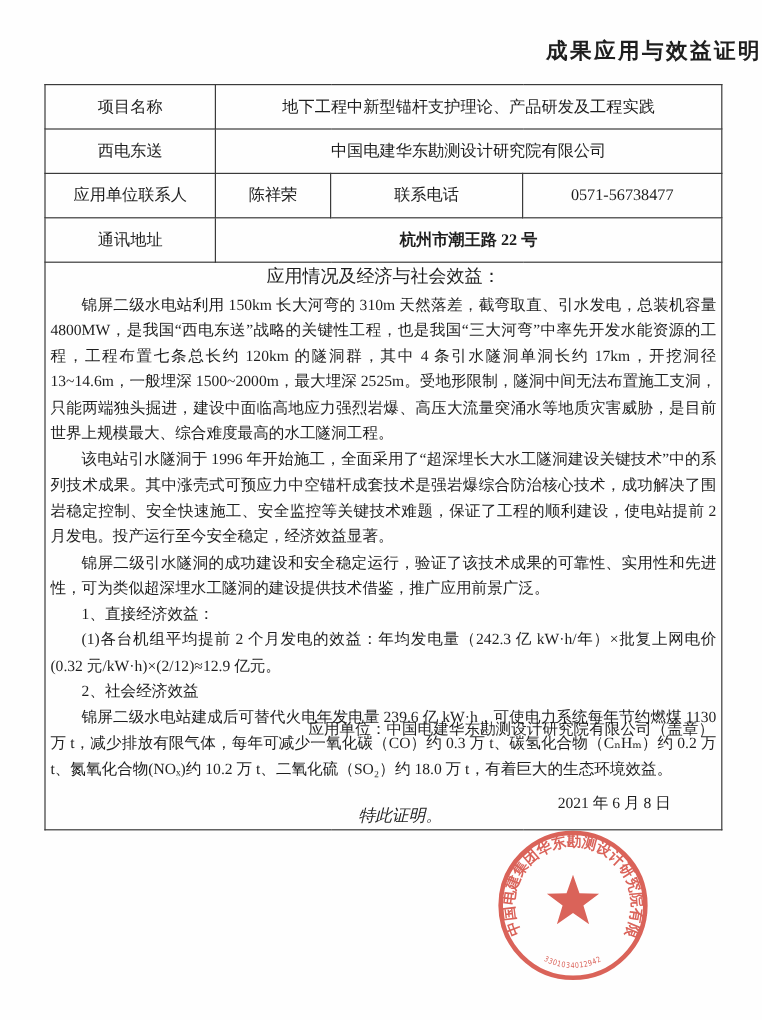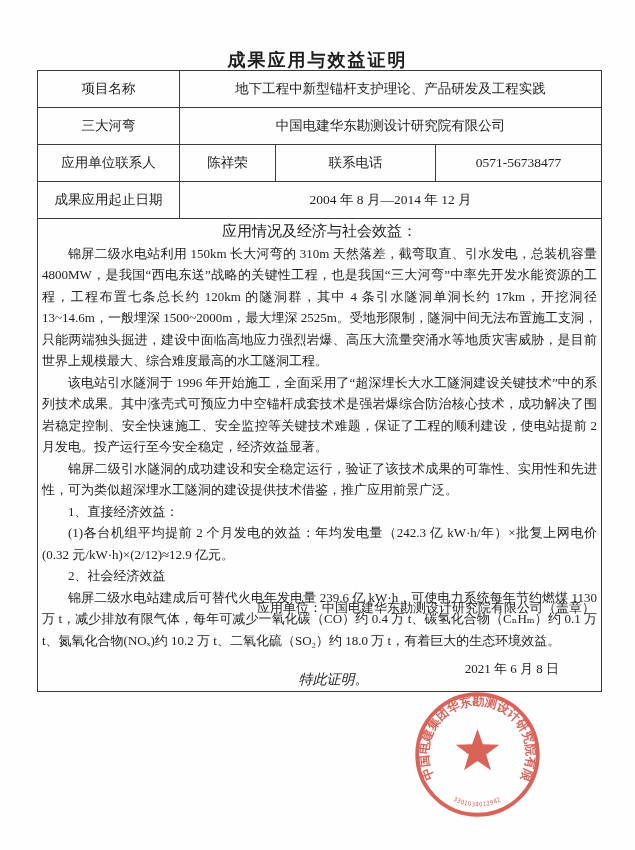--- a/index.html
+++ b/index.html
@@ -7,24 +7,24 @@
     position: relative;
     width: 635px;
     height: 850px;
     background: #fefefe;
     font-family: "Liberation Serif", "DejaVu Serif", serif;
     color: #1e1e1e;
     overflow: hidden;
   }
   .doc-title {
     position: absolute;
-    top: 48px;
+    top: 30px;
     left: 0;
     width: 100%;
-    text-align: center;
+    text-align: right;
     font-size: 18px;
     font-weight: bold;
     letter-spacing: 2px;
   }
   table.cert {
     position: absolute;
     left: 37px;
     top: 70px;
     width: 564px;
     border-collapse: collapse;
@@ -100,43 +100,43 @@
         <col style="width:96px">
         <col style="width:160px">
         <col style="width:166px">
     </colgroup>
     <tbody>
       <tr>
         <td class="label-cell">项目名称</td>
         <td colspan="3">地下工程中新型锚杆支护理论、产品研发及工程实践</td>
       </tr>
       <tr>
-        <td class="label-cell">三大河弯</td>
+        <td class="label-cell">西电东送</td>
         <td colspan="3">中国电建华东勘测设计研究院有限公司</td>
       </tr>
       <tr>
         <td class="label-cell">应用单位联系人</td>
         <td>陈祥荣</td>
         <td>联系电话</td>
         <td>0571-56738477</td>
       </tr>
       <tr>
-        <td class="label-cell">成果应用起止日期</td>
-        <td colspan="3">2004 年 8 月—2014 年 12 月</td>
+        <td class="label-cell">通讯地址</td>
+        <td colspan="3" class="value-bold">杭州市潮王路 22 号</td>
       </tr>
       <tr>
         <td colspan="4" class="body-cell">
           <p class="body-heading">应用情况及经济与社会效益：</p>
           <p class="para">锦屏二级水电站利用 150km 长大河弯的 310m 天然落差，截弯取直、引水发电，总装机容量 4800MW，是我国“西电东送”战略的关键性工程，也是我国“三大河弯”中率先开发水能资源的工程，工程布置七条总长约 120km 的隧洞群，其中 4 条引水隧洞单洞长约 17km，开挖洞径 13~14.6m，一般埋深 1500~2000m，最大埋深 2525m。受地形限制，隧洞中间无法布置施工支洞，只能两端独头掘进，建设中面临高地应力强烈岩爆、高压大流量突涌水等地质灾害威胁，是目前世界上规模最大、综合难度最高的水工隧洞工程。</p>
           <p class="para">该电站引水隧洞于 1996 年开始施工，全面采用了“超深埋长大水工隧洞建设关键技术”中的系列技术成果。其中涨壳式可预应力中空锚杆成套技术是强岩爆综合防治核心技术，成功解决了围岩稳定控制、安全快速施工、安全监控等关键技术难题，保证了工程的顺利建设，使电站提前 2 月发电。投产运行至今安全稳定，经济效益显著。</p>
           <p class="para">锦屏二级引水隧洞的成功建设和安全稳定运行，验证了该技术成果的可靠性、实用性和先进性，可为类似超深埋水工隧洞的建设提供技术借鉴，推广应用前景广泛。</p>
           <p class="para">1、直接经济效益：</p>
           <p class="para">(1)各台机组平均提前 2 个月发电的效益：年均发电量（242.3 亿 kW·h/年）×批复上网电价(0.32 元/kW·h)×(2/12)≈12.9 亿元。</p>
           <p class="para">2、社会经济效益</p>
-          <p class="para">锦屏二级水电站建成后可替代火电年发电量 239.6 亿 kW·h，可使电力系统每年节约燃煤 1130 万 t，减少排放有限气体，每年可减少一氧化碳（CO）约 0.4 万 t、碳氢化合物（CₙHₘ）约 0.1 万 t、氮氧化合物(NOₓ)约 10.2 万 t、二氧化硫（SO₂）约 18.0 万 t，有着巨大的生态环境效益。</p>
+          <p class="para">锦屏二级水电站建成后可替代火电年发电量 239.6 亿 kW·h，可使电力系统每年节约燃煤 1130 万 t，减少排放有限气体，每年可减少一氧化碳（CO）约 0.3 万 t、碳氢化合物（CₙHₘ）约 0.2 万 t、氮氧化合物(NOₓ)约 10.2 万 t、二氧化硫（SO₂）约 18.0 万 t，有着巨大的生态环境效益。</p>
           <p class="closing-line">特此证明。</p>
           <div class="cell-footer">
             <div class="footer-unit-line">应用单位：中国电建华东勘测设计研究院有限公司（盖章）</div>
             <div class="footer-date-line">2021 年 6 月 8 日</div>
           </div>
         </td>
       </tr>
     </tbody>
   </table>
 

